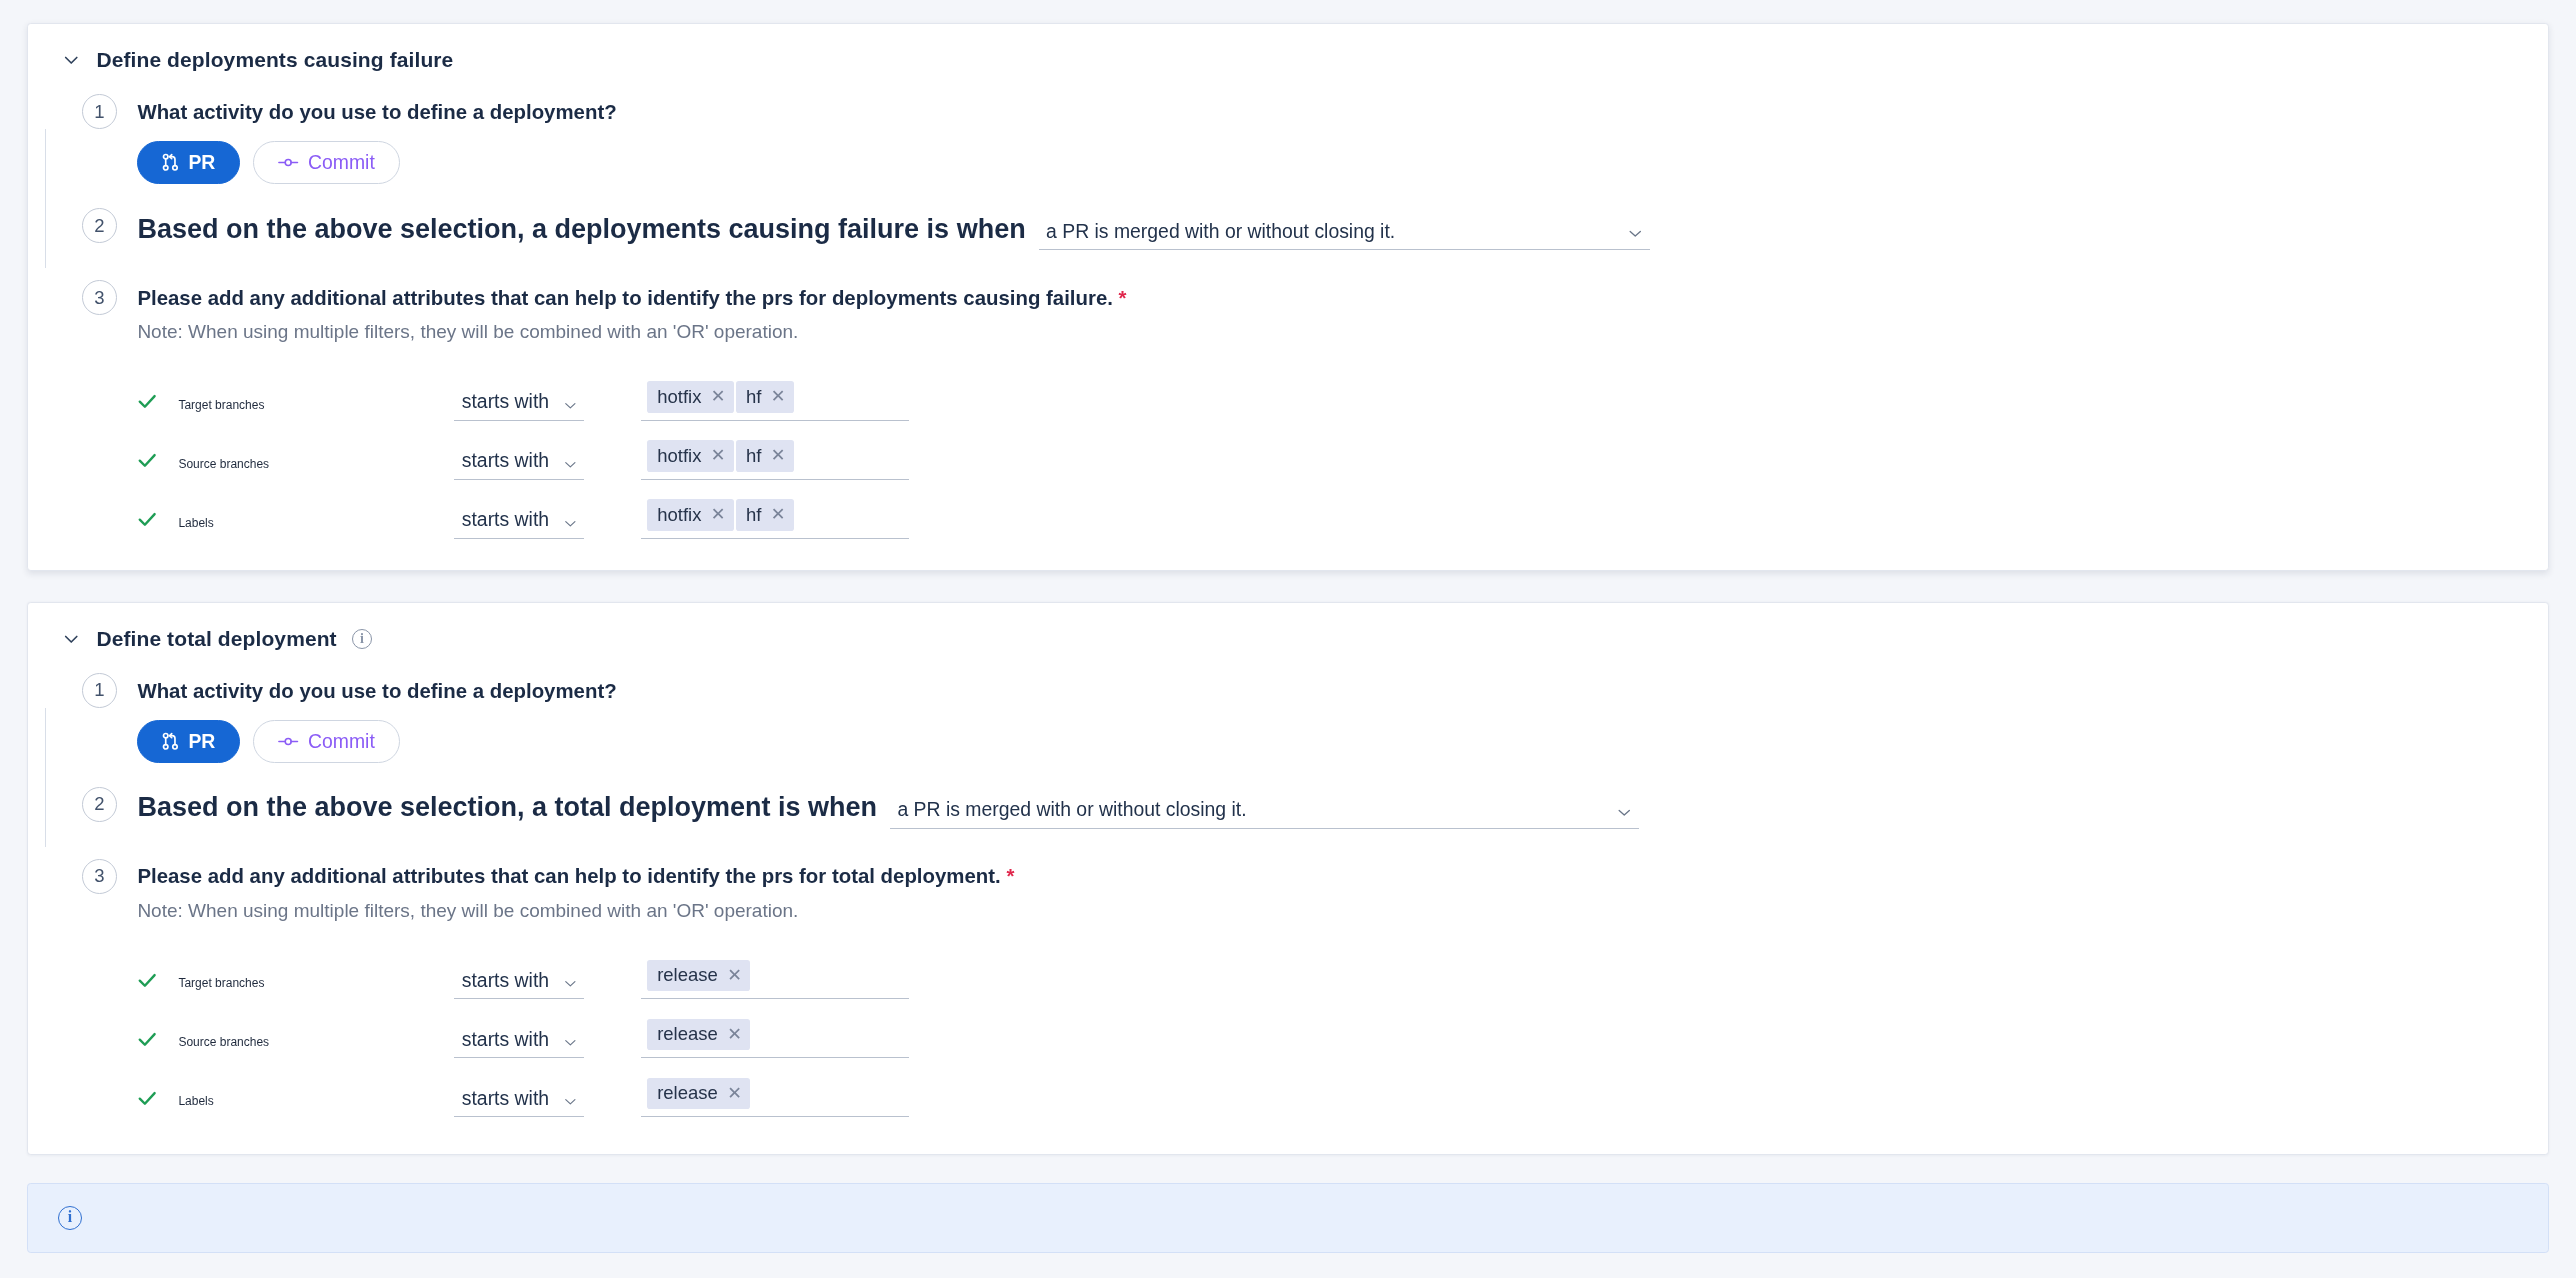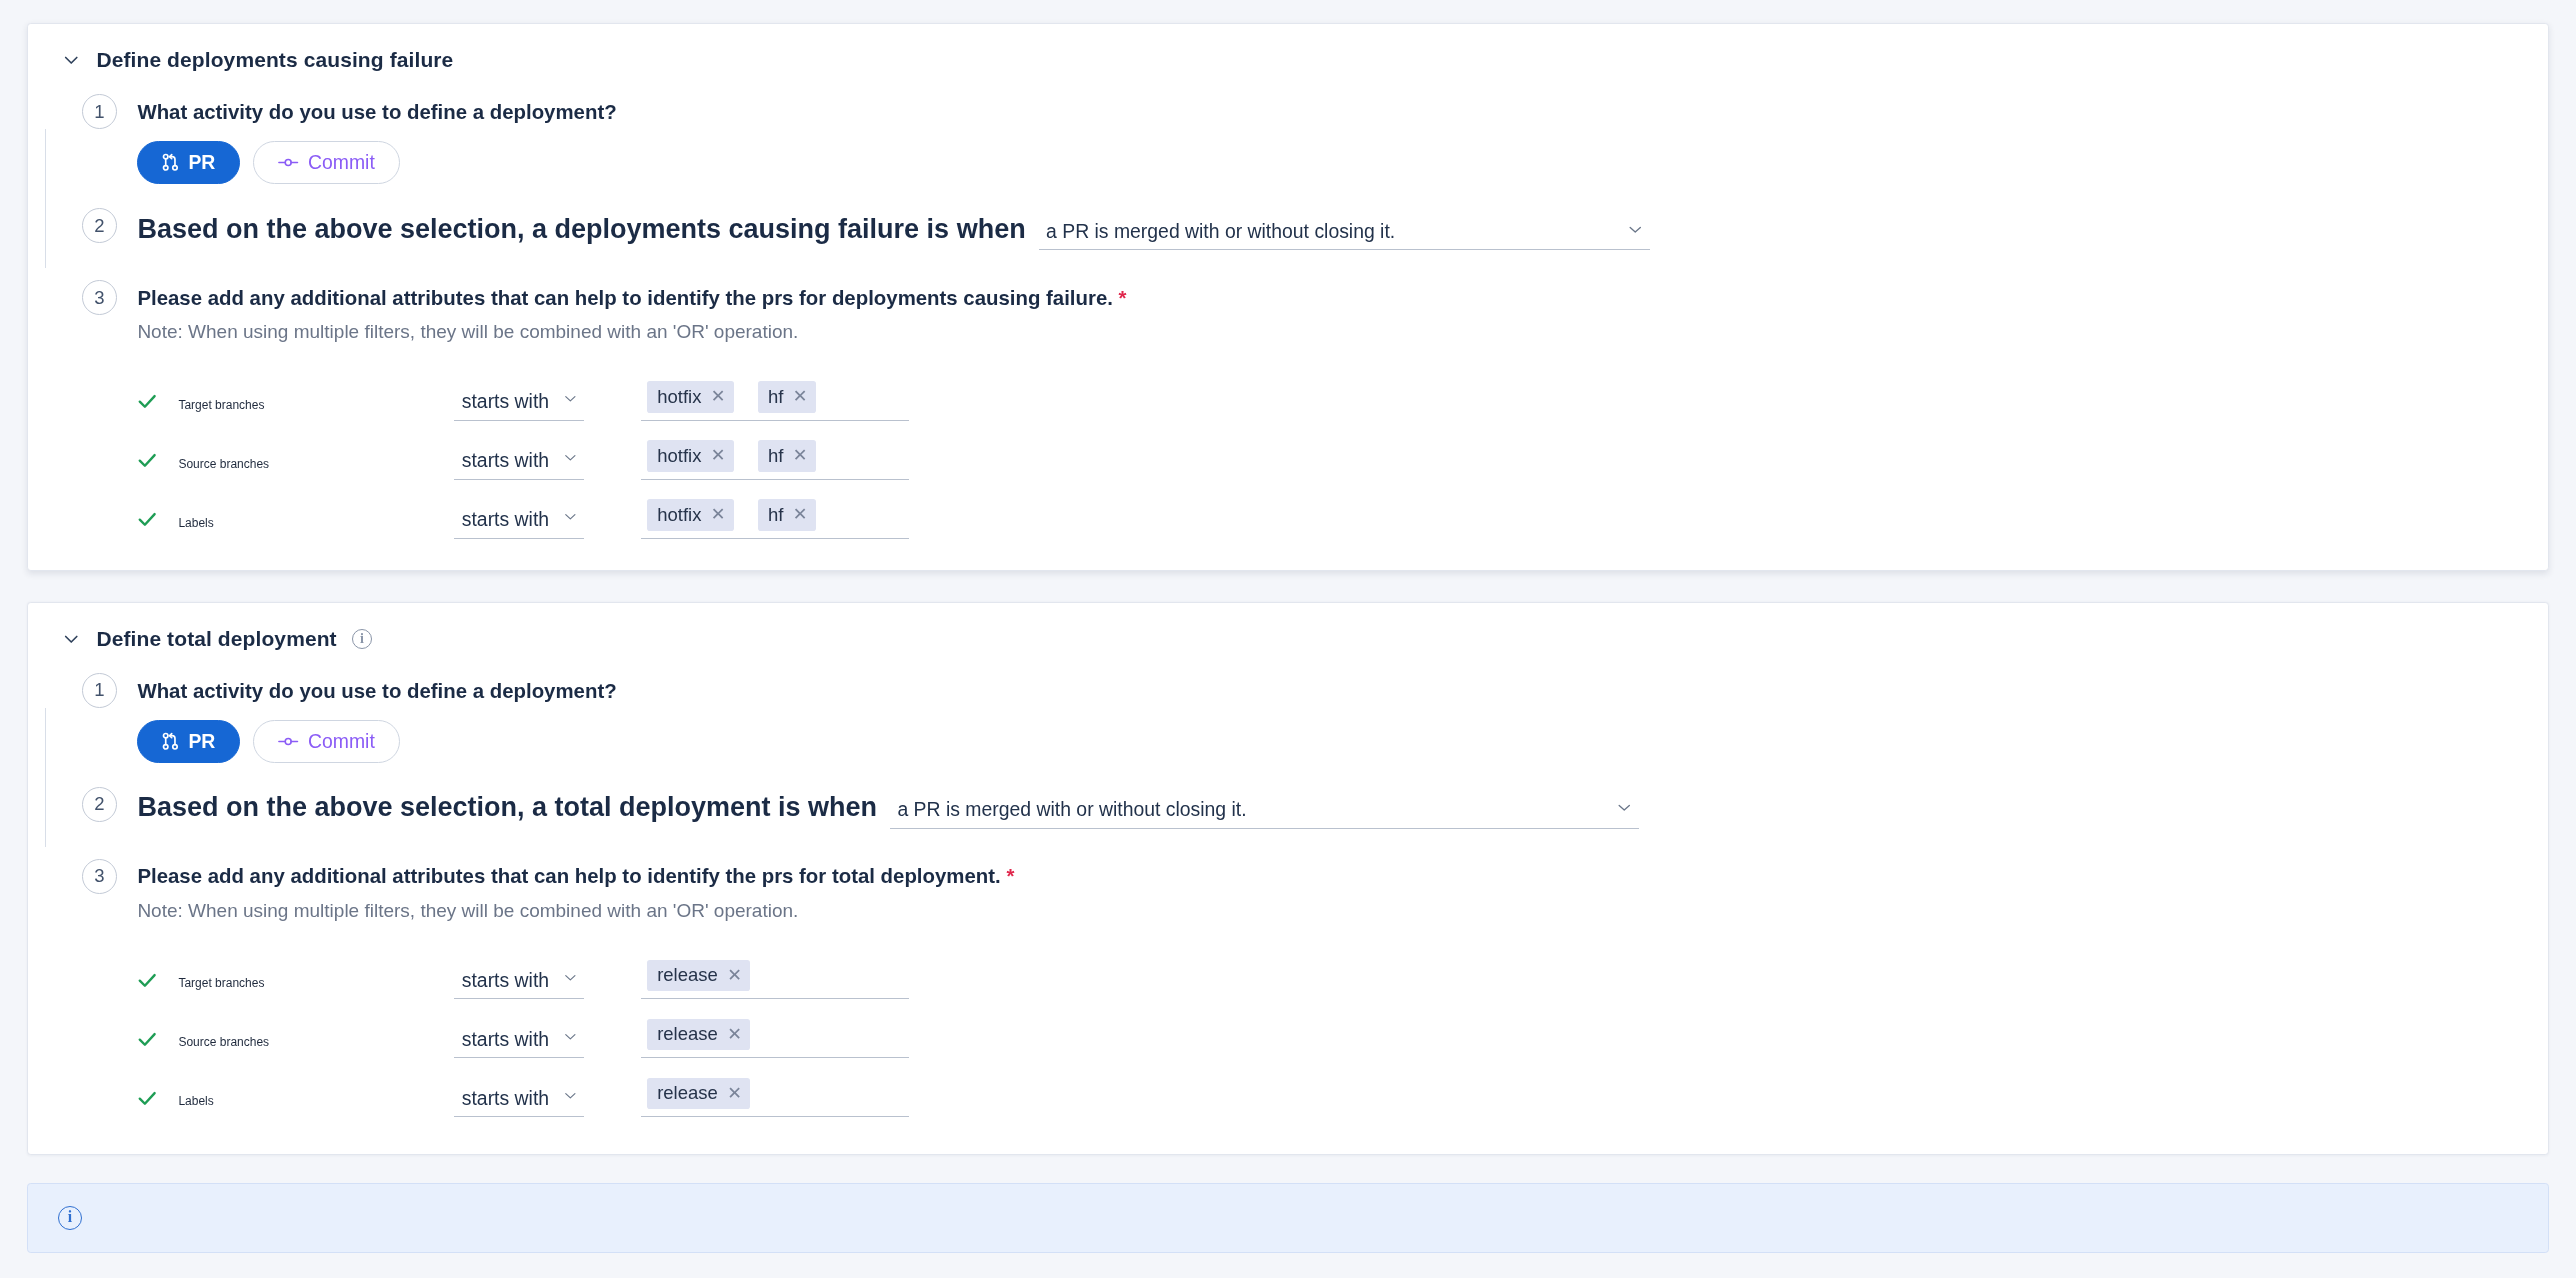--- a/index.html
+++ b/index.html
@@ -148,21 +148,21 @@
   }
   .inline-label {
     font-size: 27px;
     font-weight: bold;
     color: #1b2b45;
     white-space: nowrap;
     padding-bottom: 5.6px;
   }
   .underline-select {
     display: flex;
-    align-items: flex-start;
+    align-items: flex-end;
     justify-content: space-between;
     border-bottom: 0.9px solid #b9c1ce;
     padding: 0 5.6px 6.5px 7.4px;
     min-height: 30px;
     cursor: pointer;
   }
   .underline-select .val {
     font-size: 19.4px;
     color: #22324b;
     white-space: nowrap;
@@ -200,21 +200,21 @@
     padding-left: 13px;
   }
   .f-op {
     width: 130px;
     margin-right: 57px;
   }
   .f-vals {
     width: 268px;
     border-bottom: 0.9px solid #b9c1ce;
     display: flex;
-    gap: 24px;
+    gap: 2px;
     padding: 0 5.6px 7.4px 5.6px;
     min-height: 37px;
   }
   .chip {
     display: inline-flex;
     align-items: center;
     gap: 9.3px;
     background: #dfe3f2;
     border-radius: 2.8px;
     padding: 4.6px 8.3px 4.6px 10.2px;

